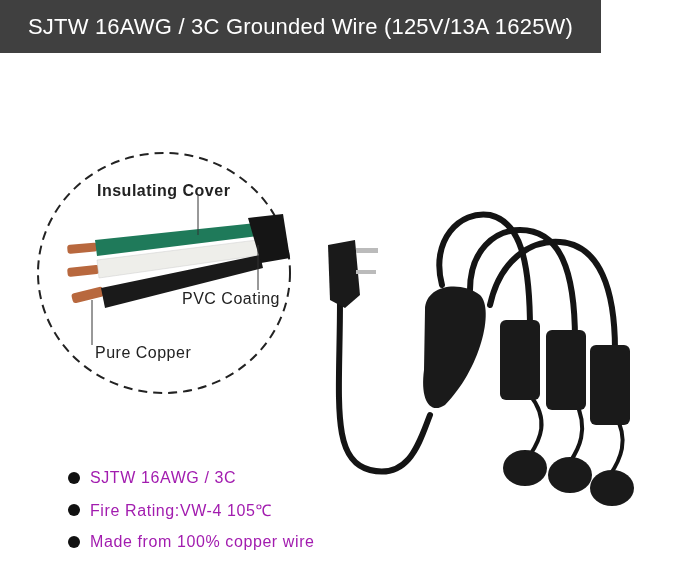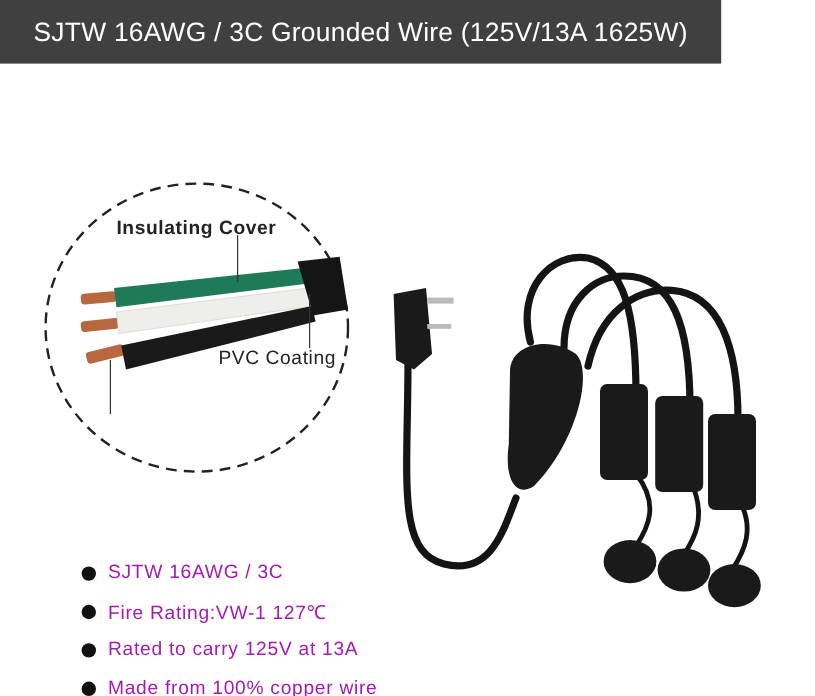--- a/index.html
+++ b/index.html
@@ -35,20 +35,21 @@
     <polygon points="66,138 225,105 228,118 70,158" fill="#1a1a1a"></polygon>
 
     <path d="M213,68 L248,64 L255,108 L226,113 Z" fill="#151515"></path>
 
     <line x1="163" y1="46" x2="163" y2="85" stroke="#333" stroke-width="1"></line>
     <line x1="223" y1="95" x2="223" y2="140" stroke="#333" stroke-width="1"></line>
     <line x1="57" y1="150" x2="57" y2="195" stroke="#333" stroke-width="1"></line>
   </svg>
   <span class="label" style="left:62px; top:32px;font-weight:bold;">Insulating Cover</span>
   <span class="label" style="left:135px; top:140px;margin-left:12px;">PVC Coating</span>
+  <span class="label" style="left:60px; top:194px;">Pure Copper</span>
 </div>
 
 <div class="product">
   <svg width="350" height="310" viewBox="0 0 350 310">
     <g fill="none" stroke="#141414" stroke-width="6" stroke-linecap="round">
 
       <path d="M20,100 C20,200 10,260 50,270 C90,280 100,240 110,215"></path>
 
       <path d="M122,85 C110,40 140,10 170,15 C200,22 210,60 210,130"></path>
       <path d="M150,90 C150,50 175,30 200,30 C240,30 255,70 255,140"></path>
@@ -75,23 +76,19 @@
   </svg>
 </div>
 
 <div class="features">
   <div class="feature">
     <span class="bullet"></span>
     <span>SJTW 16AWG / 3C</span>
   </div>
   <div class="feature">
     <span class="bullet"></span>
-    <span>Fire Rating:VW-1 127℃</span>
-  </div>
-  <div class="feature">
-    <span class="bullet"></span>
-    <span>Rated to carry 125V at 13A</span>
+    <span>Fire Rating:VW-4 105℃</span>
   </div>
   <div class="feature">
     <span class="bullet"></span>
     <span>Made from 100% copper wire</span>
   </div>
 </div>
 
 </body></html>

